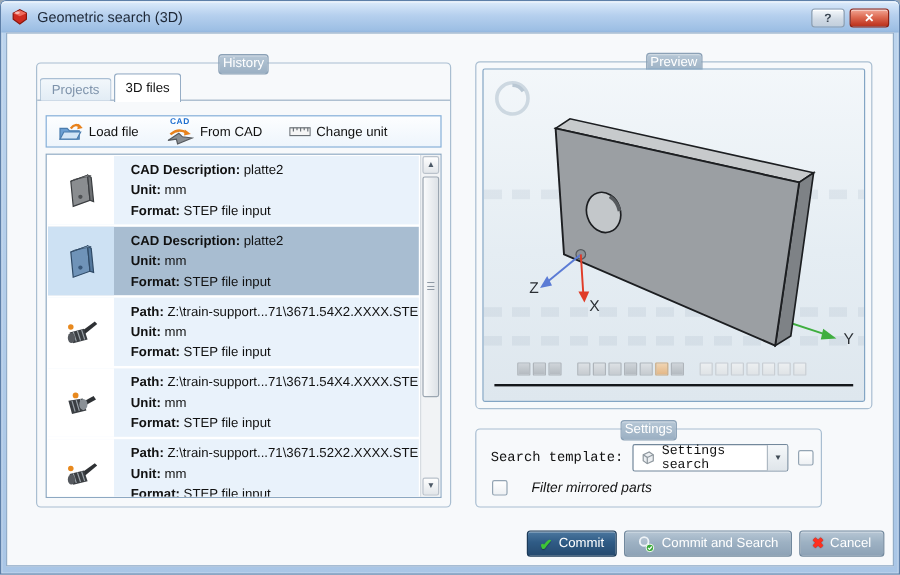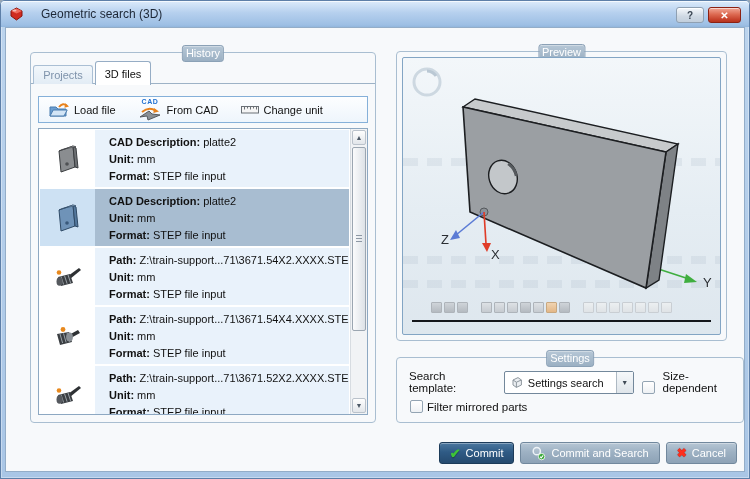--- a/index.html
+++ b/index.html
@@ -5,40 +5,40 @@
   html,body{margin:0;padding:0;background:#9aa7b4;font-family:"Liberation Sans",sans-serif;}
   *{box-sizing:border-box;}
   .window{position:relative;width:750px;height:479px;background:linear-gradient(#bdd5ee,#a9c6e6);
     box-shadow:inset 0 0 0 1px #5d7fa8, inset 0 0 0 2px rgba(255,255,255,.35);
     border-radius:5px 5px 0 0;overflow:hidden;}
   
   .titlebar{position:absolute;left:1px;top:1px;right:1px;height:26px;
     background:linear-gradient(#dcebfb,#b6d0ee 45%,#9dbfe4 92%,#92b6dd);
     border-radius:4px 4px 0 0;display:flex;align-items:center;padding-left:8px;
     box-shadow:inset 0 1px 0 rgba(255,255,255,.7);}
-  .title-text{font-size:12px;color:#1d2736;margin-left:17px;}
+  .title-text{font-size:12px;color:#1d2736;margin-left:7px;}
   .tb-buttons{position:absolute;right:8px;top:6px;display:flex;gap:4px;}
   .tb-btn{height:16px;border-radius:3px;display:flex;align-items:center;justify-content:center;
     font-size:10px;font-weight:bold;cursor:default;}
   .help-btn{width:28px;background:linear-gradient(#f6f9fc,#cfd9e4 60%,#c2cfdc);
     border:1px solid #8fa0b2;color:#3c4document;color:#3c4document;color:#3b4754;box-shadow:inset 0 1px 0 #fff;}
   .close-btn{width:33px;background:linear-gradient(#f2a695,#dd6a52 45%,#c43e28 85%,#b5351f);
     border:1px solid #8c2113;color:#fff;box-shadow:inset 0 1px 0 rgba(255,255,255,.55);}
   
   .client{position:absolute;left:5px;top:27px;width:740px;height:445px;background:#f7f9fb;
     border:1px solid #93adc8;}
   
   .groupbox{position:absolute;border:1px solid #a9bed1;border-radius:4px;}
   .gb-label{position:absolute;top:-8px;left:50%;transform:translateX(-50%);
     background:linear-gradient(#b6c7d6,#9bb0c3);color:#fff;font-size:11px;
     padding:1px 3px 2px;border-radius:3px;border:1px solid #8ba1b6;white-space:nowrap;
     box-shadow:inset 0 1px 0 rgba(255,255,255,.35);}
   #history{left:24px;top:24px;width:346px;height:371px;}
   #preview{left:390px;top:23px;width:331px;height:290px;}
-  #settings{left:390px;top:329px;width:348px;height:66px;}
+  #settings{left:390px;top:329px;width:289px;height:66px;}
   
   .tabstrip{position:absolute;left:0;right:0;top:8px;height:23px;border-bottom:1px solid #9db2c6;}
   .tab{position:absolute;font-size:11px;display:flex;align-items:center;justify-content:center;
     border:1px solid #aabfd4;border-bottom:none;border-radius:3px 3px 0 0;cursor:default;}
   .tab-inactive{left:2px;top:4px;width:60px;height:19px;background:linear-gradient(#f2f7fb,#e2ecf5);
     color:#7e93ab;}
   .tab-active{left:64px;top:0;width:56px;height:24px;background:#fff;border-color:#96adc5;
     color:#111;font-weight:normal;z-index:2;}
   
   .h-toolbar{position:absolute;left:7px;top:43px;width:330px;height:27px;
@@ -74,22 +74,22 @@
   .wm-stripe{position:absolute;left:0;right:0;height:8px;
     background:repeating-linear-gradient(90deg,rgba(165,180,195,.20) 0 15px,rgba(165,180,195,0) 15px 24px);}
   .pv-tools{position:absolute;left:28px;bottom:21px;display:flex;align-items:center;gap:2px;}
   .pv-tools .gap{width:9px;}
   .ticon{width:11px;height:11px;border:1px solid #aeb4ba;background:linear-gradient(#dde1e5,#c6cbd0);border-radius:1px;}
   .ticon.lite{border-color:#c9ced3;background:linear-gradient(#eceff1,#dfe3e6);}
   .ticon.dark{background:linear-gradient(#cfd4d9,#b4bac0);}
   .ticon.orange{background:linear-gradient(#f0d4b2,#e3b787);border-color:#c9a87f;}
   .pv-line{position:absolute;left:9px;right:9px;bottom:12px;height:2px;background:#14171b;}
   
-  .set-row1{position:absolute;left:12px;top:12px;display:flex;align-items:flex-end;gap:8px;}
-  .set-row2{position:absolute;left:13px;top:42px;display:flex;align-items:center;gap:4px;}
+  .set-row1{position:absolute;left:12px;top:12px;display:flex;align-items:center;gap:8px;font-family:Liberation Mono, monospace;}
+  .set-row2{position:absolute;left:13px;top:42px;display:flex;align-items:center;gap:20px;font-style:italic;}
   .set-label{font-size:11.5px;color:#111;}
   .dropdown{width:130px;height:23px;background:#fff;border:1px solid #73889b;border-radius:2px;
     display:flex;align-items:center;gap:5px;padding-left:5px;cursor:default;}
   .dd-text{font-size:11px;color:#111;flex:1;}
   .dd-arrow{width:17px;height:21px;border-left:1px solid #aeb9c3;display:flex;align-items:center;
     justify-content:center;font-size:7px;color:#3f4a55;background:linear-gradient(#f5f8fa,#dfe5ea);}
   .checkbox{width:13px;height:13px;background:linear-gradient(#fff,#eef1f4);border:1px solid #93a4b3;border-radius:2px;}
   
   .footer{position:absolute;right:7px;bottom:7px;display:flex;gap:6px;}
   .btn{height:22px;display:flex;align-items:center;gap:5px;padding:0 10px;border-radius:3px;
@@ -327,21 +327,20 @@
         <span class="set-label">Search template:</span>
         <div class="dropdown">
           <svg width="13" height="13" viewBox="0 0 13 13">
             <path d="M3,4 L8,1.6 L11.4,4 L11.4,9 L6.4,11.4 L3,9 Z" fill="#eceff2" stroke="#8e979e"></path>
             <path d="M3,4 L6.4,6.2 L6.4,11.4 M6.4,6.2 L11.4,4" stroke="#8e979e" fill="none"></path>
           </svg>
           <span class="dd-text">Settings search</span>
           <span class="dd-arrow">▼</span>
         </div>
         <span class="checkbox"></span>
-        <span class="set-label">Size-dependent</span>
       </div>
       <div class="set-row2">
         <span class="checkbox"></span>
         <span class="set-label">Filter mirrored parts</span>
       </div>
     </div>
 
     <div class="footer">
       <div class="btn btn-dark">
         <span class="check-glyph">✔</span>

